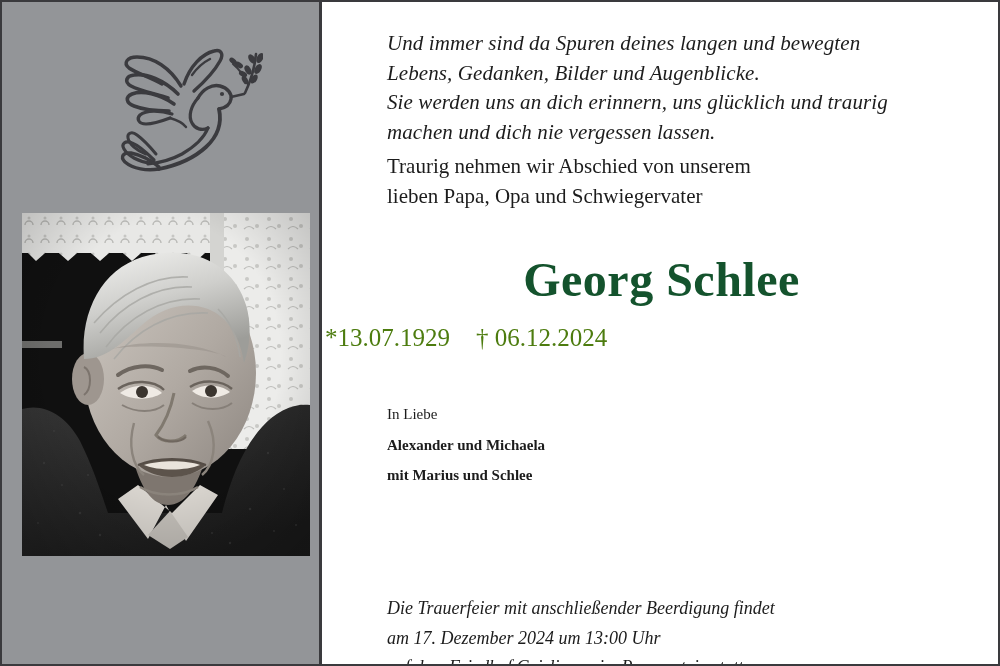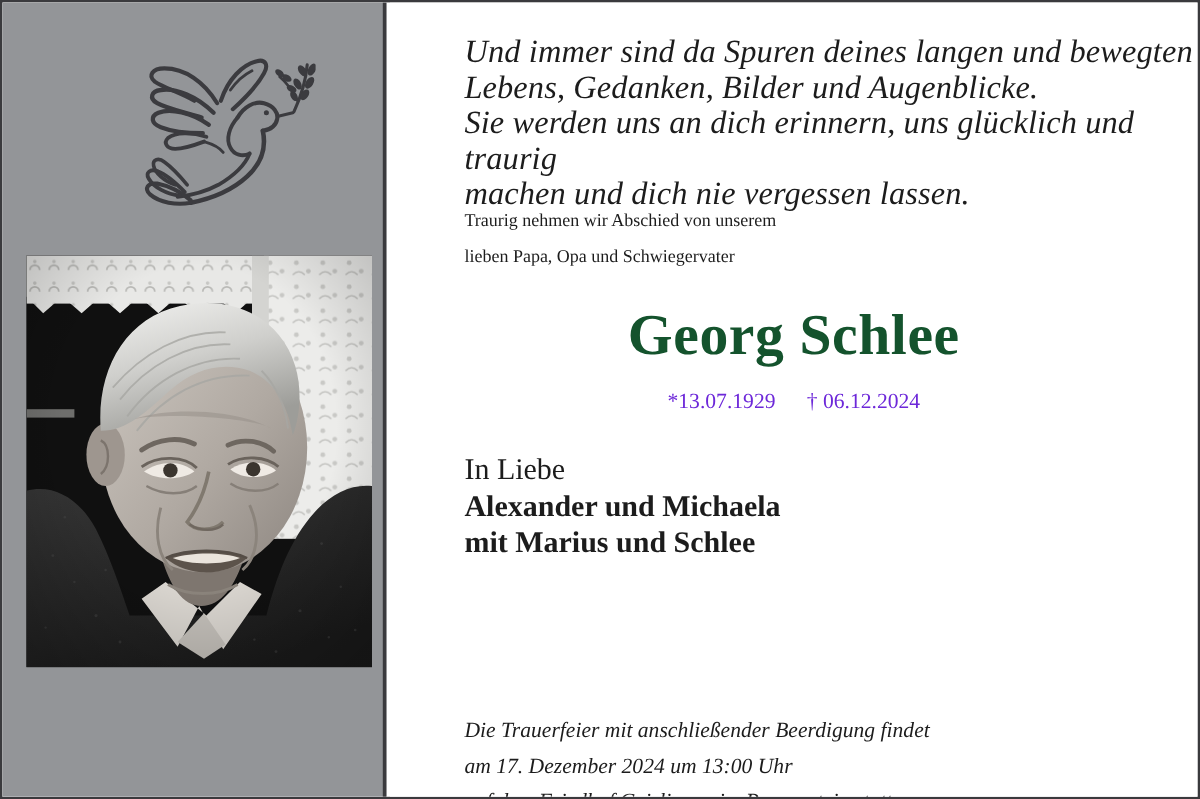--- a/index.html
+++ b/index.html
@@ -64,34 +64,34 @@
     top: 0px;
     right: 0px;
     bottom: 0px;
     background: #ffffff;
   }
 
   .txt-italic {
     position: absolute;
     left: 62px;
     font-style: italic;
-    font-size: 27px;
+    font-size: 21px;
     line-height: 29.5px;
     color: #1c1c1c;
     white-space: pre-line;
     letter-spacing: 0.1px;
   }
 
   #poem { top: 27px; }
 
   #farewell {
     position: absolute;
     left: 62px;
-    top: 167px;
-    font-size: 15px;
+    top: 149px;
+    font-size: 21px;
     line-height: 30px;
     color: #1c1c1c;
     white-space: pre-line;
   }
 
   #name {
     position: absolute;
     left: 0;
     right: 0;
     top: 251px;
@@ -101,31 +101,30 @@
     line-height: 54px;
     color: #14532d;
     letter-spacing: 0.5px;
   }
 
   #dates {
     position: absolute;
     left: 0;
     right: 0;
     top: 322px;
-    text-align: center;
-    font-size: 18px;
-    color: #6d28d9;
+    font-size: 25px;
+    color: #4d7c0f;
   }
   #dates .gap { display: inline-block; width: 26px; }
 
   #family {
     position: absolute;
     left: 62px;
-    top: 375px;
-    font-size: 25px;
+    top: 397px;
+    font-size: 15px;
     line-height: 30.5px;
     color: #1c1c1c;
   }
   #family .reg { font-weight: normal; }
   #family .bold { font-weight: bold; }
 
   #ceremony {
     position: absolute;
     left: 62px;
     top: 592px;

